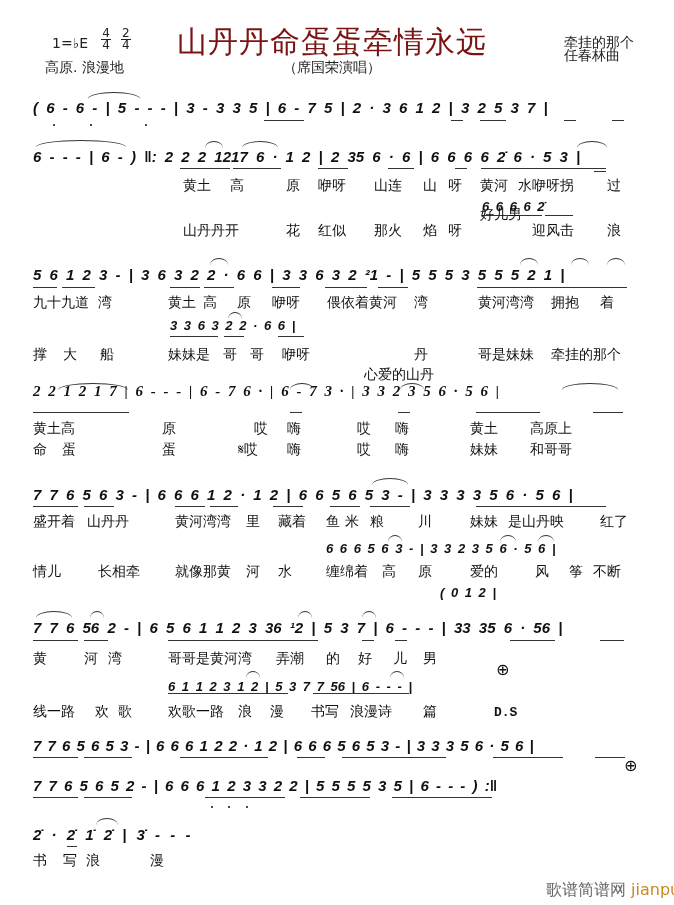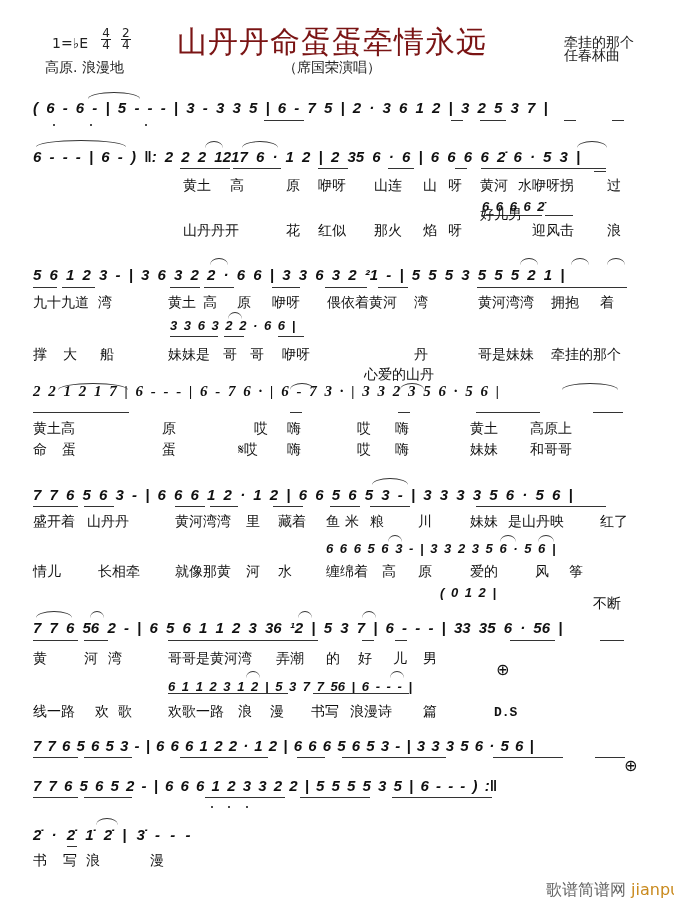--- a/index.html
+++ b/index.html
@@ -196,21 +196,21 @@
   <div class="abs lyr" style="left:87px;top:563px;margin-left:11px;">长相牵</div>
   <div class="abs lyr" style="left:175px;top:563px;">就像那黄</div>
   <div class="abs lyr" style="left:246px;top:563px;">河</div>
   <div class="abs lyr" style="left:278px;top:563px;">水</div>
   <div class="abs lyr" style="left:326px;top:563px;">缠绵着</div>
   <div class="abs lyr" style="left:382px;top:563px;">高</div>
   <div class="abs lyr" style="left:418px;top:563px;">原</div>
   <div class="abs lyr" style="left:470px;top:563px;">爱的</div>
   <div class="abs lyr" style="left:535px;top:563px;">风</div>
   <div class="abs lyr" style="left:569px;top:563px;">筝</div>
-  <div class="abs lyr" style="left:593px;top:563px;margin-top:32px;">不断</div>
+  <div class="abs lyr" style="left:593px;top:563px;">不断</div>
   <div class="abs notes sm" style="left:440px;top:585px;word-spacing:3px;">( 0 1 2 |</div>
 </div>
 
 <div>
   <div class="abs notes" style="left:33px;top:619px;word-spacing:4px;">7 7 6 56 2 - | 6 5 6 1 1 2 3 36 ¹2 | 5 3 7 | 6 - - - | 33 35 6 · 56 |</div>
   <div class="slur" style="left:36px;top:611px;width:36px;"></div>
   <div class="slur" style="left:90px;top:611px;width:14px;"></div>
   <div class="slur" style="left:298px;top:611px;width:14px;"></div>
   <div class="slur" style="left:362px;top:611px;width:14px;"></div>
   <div class="line" style="left:33px;top:640px;width:45px;"></div>

